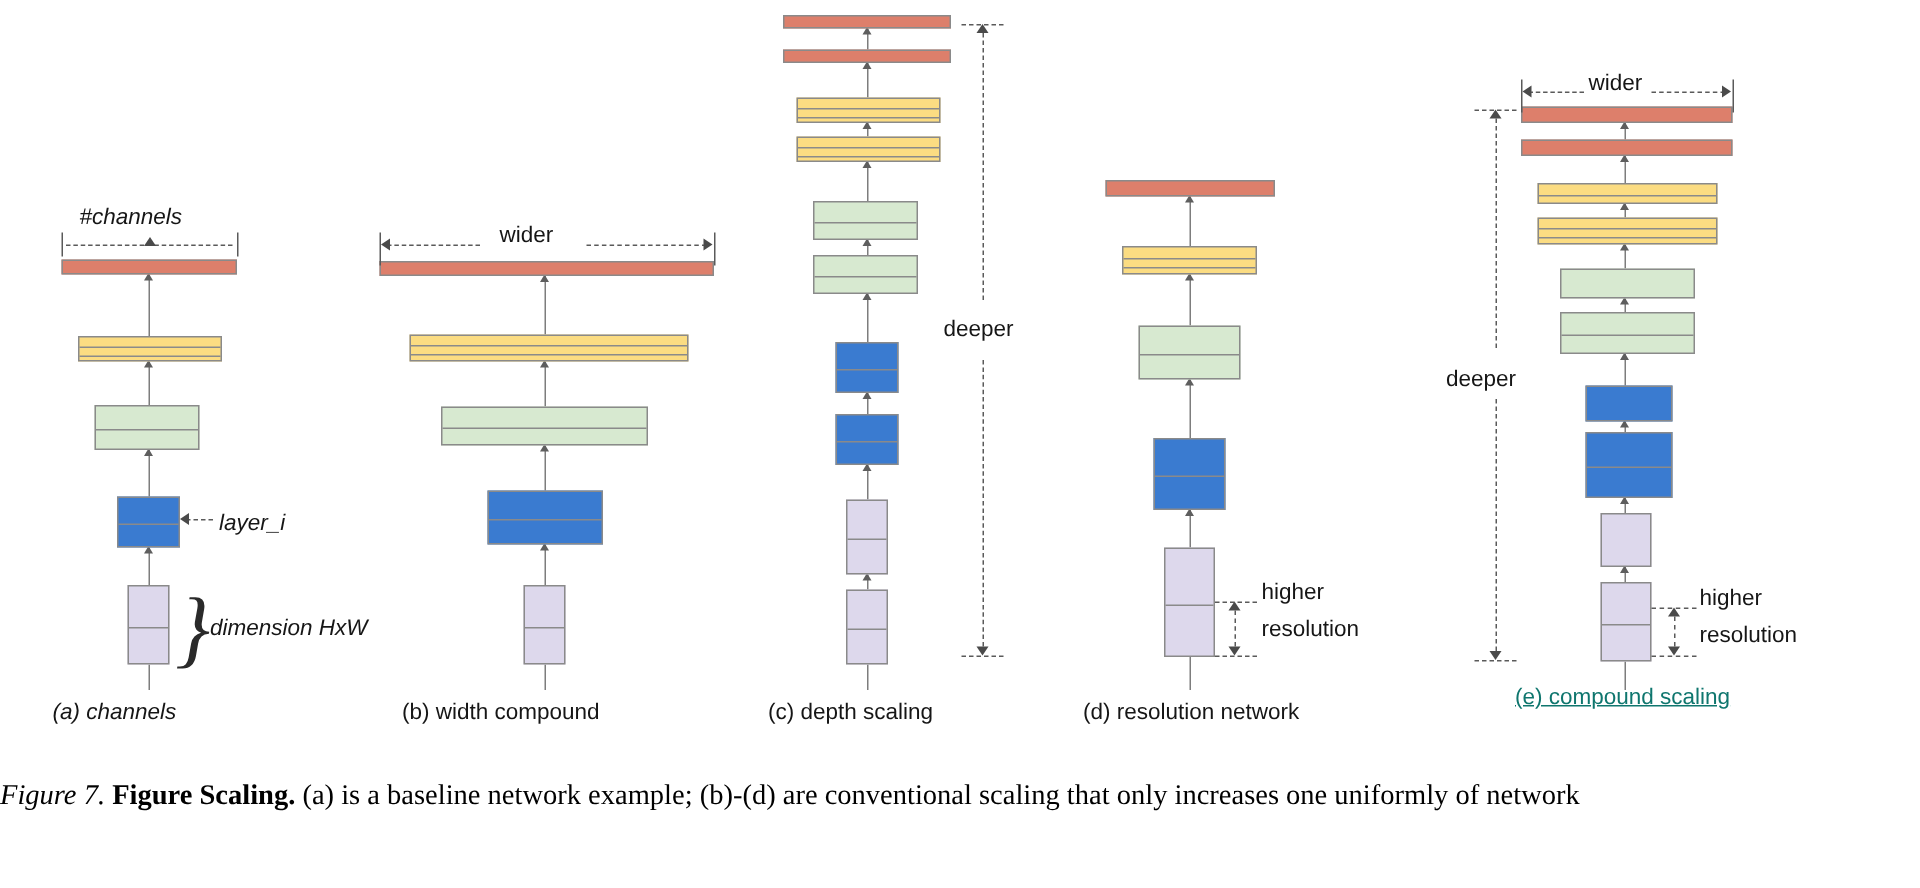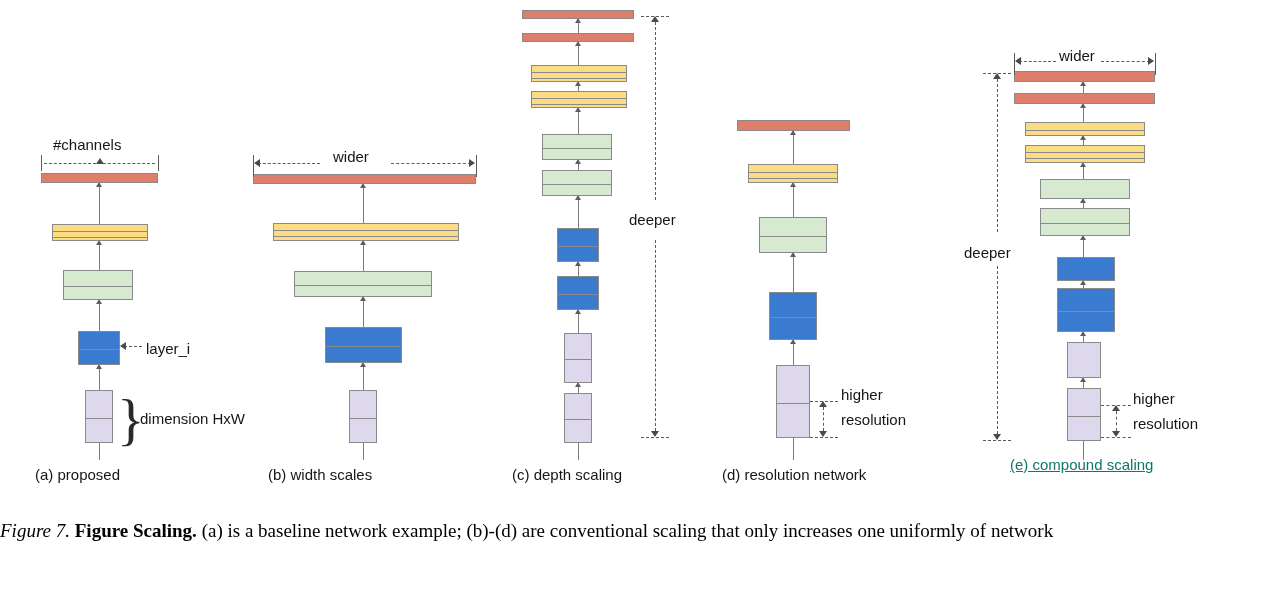--- a/index.html
+++ b/index.html
@@ -46,21 +46,21 @@
   #caption{position:absolute;left:0;top:518px;width:1280px;
       font-family:"Liberation Serif", serif;font-size:19px;line-height:26px;
       color:#000;}
   #caption .fignum{font-style:italic;}
   #caption .figttl{font-weight:bold;}
 </style>
 </head>
 <body>
 
 <div id="figure">
-    <div class="panel" style="left: 0px; width: 1276px;">
+    <div class="panel" style="left: 0px; width: 1276px; font-style: italic;">
       <div class="conn" style="left: 99px; top: 443px; height: 17px; background: rgb(125, 125, 125);"></div>
       <div class="conn" style="left: 99px; top: 365px; height: 25px; background: rgb(125, 125, 125);">
         <div class="head" style="border-bottom-color: rgb(94, 94, 94);"></div>
       </div>
       <div class="conn" style="left: 99px; top: 300px; height: 31px; background: rgb(125, 125, 125);">
         <div class="head" style="border-bottom-color: rgb(94, 94, 94);"></div>
       </div>
       <div class="conn" style="left: 99px; top: 241px; height: 29px; background: rgb(125, 125, 125);">
         <div class="head" style="border-bottom-color: rgb(94, 94, 94);"></div>
       </div>
@@ -86,21 +86,21 @@
       <div class="annot" style="left: 140px; top: 409px; color: rgb(22, 22, 22);">dimension HxW</div>
       <div style="position: absolute; left: 0px; top: 0px;">
         <div class="tick-v" style="left: 41px; top: 155px; height: 16px; border-color: rgb(90, 90, 90);"></div>
         <div class="tick-v" style="left: 158px; top: 155px; height: 16px; border-color: rgb(90, 90, 90);"></div>
         <div class="dline-h" style="left: 44px; top: 163px; width: 111px; border-color: rgb(90, 90, 90);"></div>
         <div class="arr-u" style="left: 95.5px; top: 158px;"></div>
       </div>
       <div class="brace" style="left: 117px; top: 391px; font-size: 57.5px;">}</div>
       <div class="dline-h" style="left: 124px; top: 346px; width: 18px; border-color: rgb(90, 90, 90);"></div>
       <div class="arr-l" style="left: 120px; top: 342px;"></div>
-      <div class="panel-label" style="left: 35px; top: 466px; color: rgb(22, 22, 22);">(a) proposed</div>
+      <div class="panel-label" style="left: 35px; top: 466px; color: rgb(22, 22, 22);">(a) channels</div>
     </div>
     <div class="panel" style="left: 0px; width: 1280px;">
       <div class="conn" style="left: 363px; top: 443px; height: 17px; background: rgb(125, 125, 125);"></div>
       <div class="conn" style="left: 363px; top: 363px; height: 27px; background: rgb(125, 125, 125);">
         <div class="head" style="border-bottom-color: rgb(94, 94, 94);"></div>
       </div>
       <div class="conn" style="left: 363px; top: 297px; height: 30px; background: rgb(125, 125, 125);">
         <div class="head" style="border-bottom-color: rgb(94, 94, 94);"></div>
       </div>
       <div class="conn" style="left: 363px; top: 241px; height: 30px; background: rgb(125, 125, 125);">
@@ -125,21 +125,21 @@
       <div class="box" style="left: 253px; top: 174px; width: 223px; height: 10px; background: rgb(221, 127, 107); border-color: rgb(138, 138, 138);"></div>
       <div class="annot" style="left: 333px; top: 147px; color: rgb(22, 22, 22);">wider</div>
       <div style="position: absolute; left: 0px; top: 0px;">
         <div class="tick-v" style="left: 253px; top: 155px; height: 22px; border-color: rgb(90, 90, 90);"></div>
         <div class="tick-v" style="left: 476px; top: 155px; height: 22px; border-color: rgb(90, 90, 90);"></div>
         <div class="dline-h" style="left: 258px; top: 163px; width: 61.9px; border-color: rgb(90, 90, 90);"></div>
         <div class="dline-h" style="left: 391.26px; top: 163px; width: 79.74px; border-color: rgb(90, 90, 90);"></div>
         <div class="arr-l" style="left: 254px; top: 159px;"></div>
         <div class="arr-r" style="left: 469px; top: 159px;"></div>
       </div>
-      <div class="panel-label" style="left: 268px; top: 466px; color: rgb(22, 22, 22);">(b) width scales</div>
+      <div class="panel-label" style="left: 268px; top: 466px; color: rgb(22, 22, 22);">(b) width compound</div>
     </div>
     <div class="panel" style="left: 0px; width: 1280px;">
       <div class="conn" style="left: 578px; top: 443px; height: 17px; background: rgb(125, 125, 125);"></div>
       <div class="conn" style="left: 578px; top: 383px; height: 10px; background: rgb(125, 125, 125);">
         <div class="head" style="border-bottom-color: rgb(94, 94, 94);"></div>
       </div>
       <div class="conn" style="left: 578px; top: 310px; height: 23px; background: rgb(125, 125, 125);">
         <div class="head" style="border-bottom-color: rgb(94, 94, 94);"></div>
       </div>
       <div class="conn" style="left: 578px; top: 262px; height: 14px; background: rgb(125, 125, 125);">

